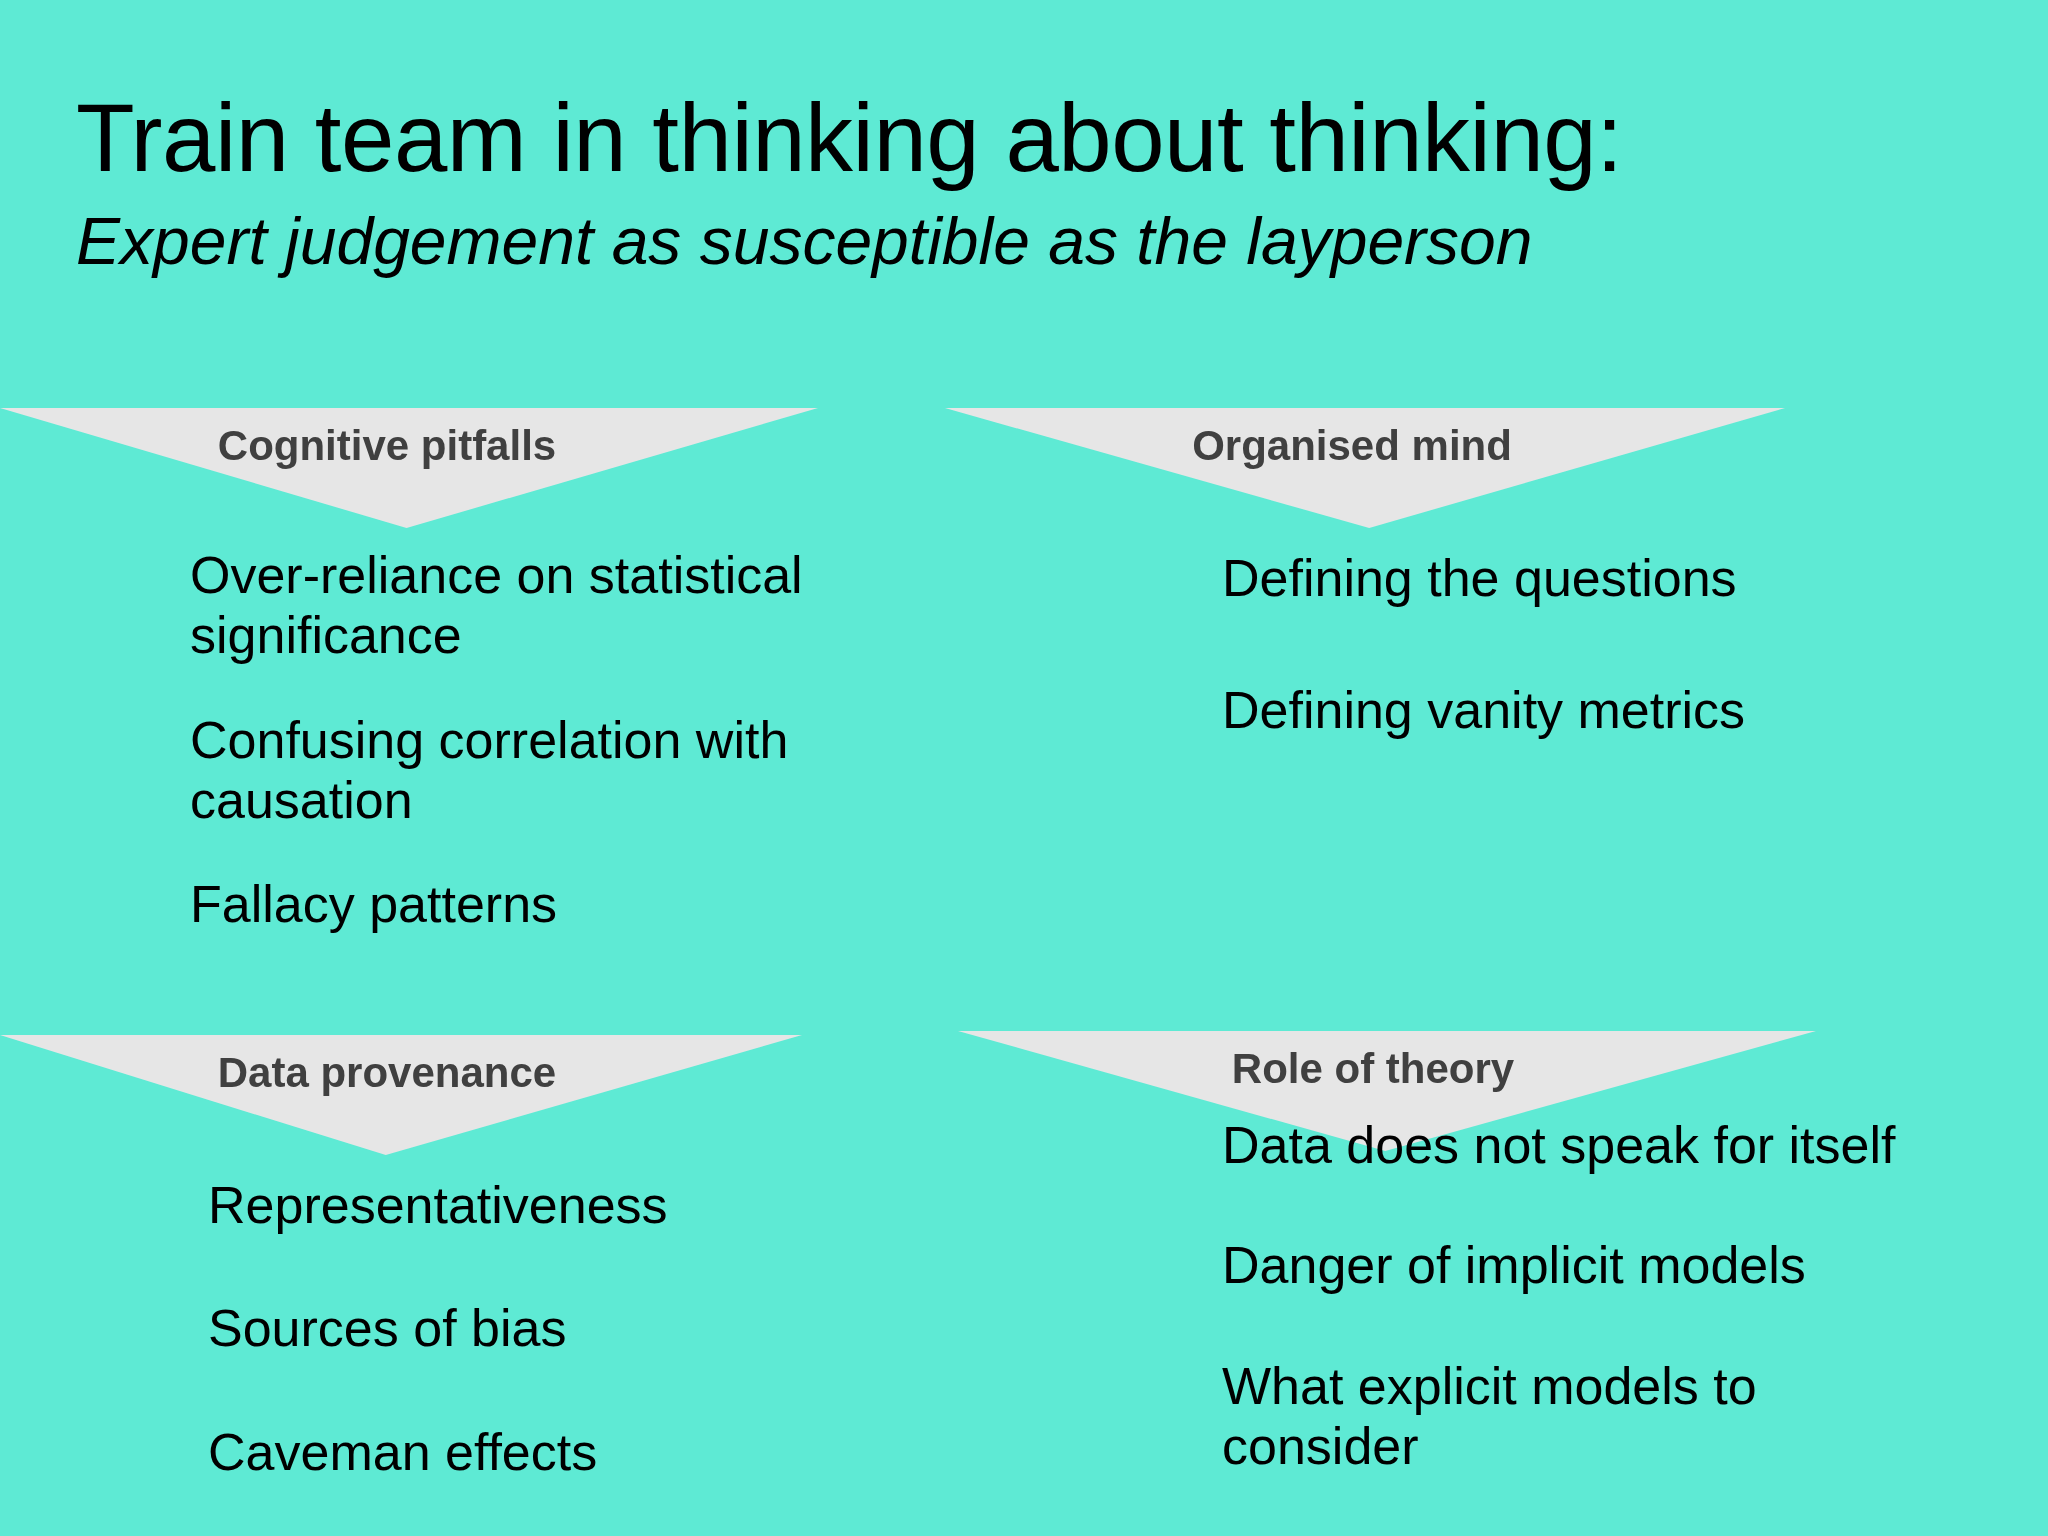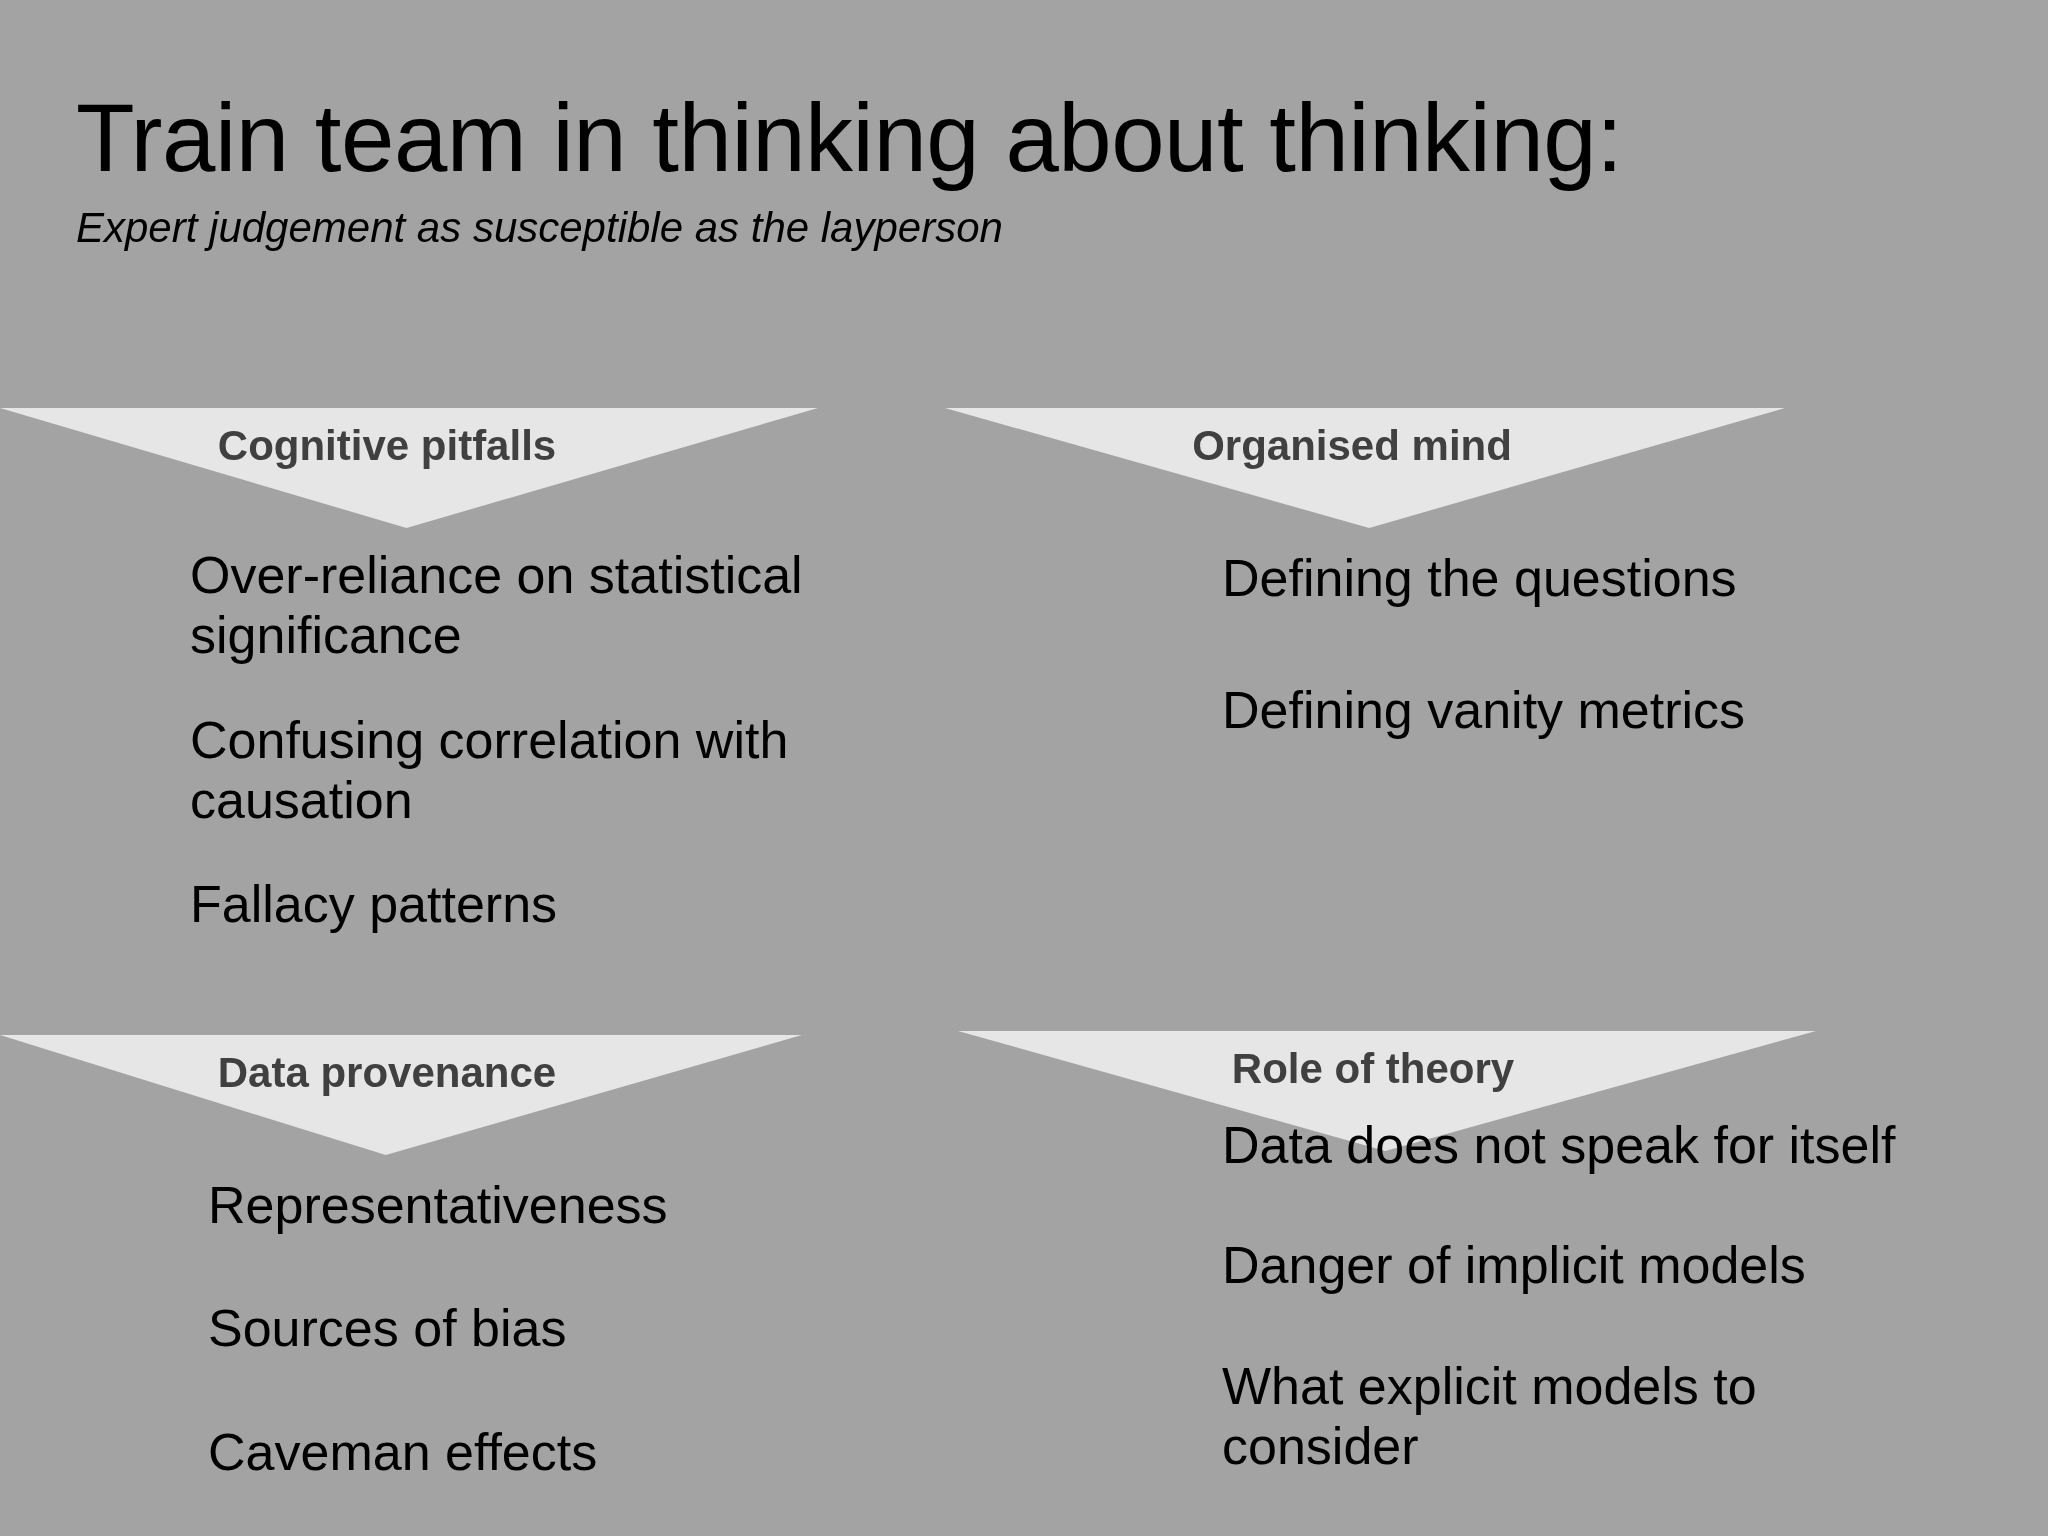--- a/index.html
+++ b/index.html
@@ -14,41 +14,41 @@
     overflow: hidden;
     font-family: "Liberation Sans", sans-serif;
     -webkit-font-smoothing: antialiased;
   }
 
   #slide {
     position: absolute;
     left: 0; top: 0;
     width: 2048px;
     height: 1536px;
-    background: #a3a3a3;
+    background: #5eead4;
   }
 
   
   #title-block {
     position: absolute;
     left: 76px;
     top: 88px;
     width: 1900px;
   }
   #slide-title {
     font-size: 96px;
     line-height: 1.05;
     font-weight: 400;
     color: #000000;
     letter-spacing: -0.5px;
     white-space: nowrap;
   }
   #slide-subtitle {
     margin-top: 16px;
-    font-size: 42px;
+    font-size: 66px;
     line-height: 1.1;
     font-style: italic;
     font-weight: 400;
     color: #000000;
     white-space: nowrap;
   }
 
   
   .chevron {
     position: absolute;

